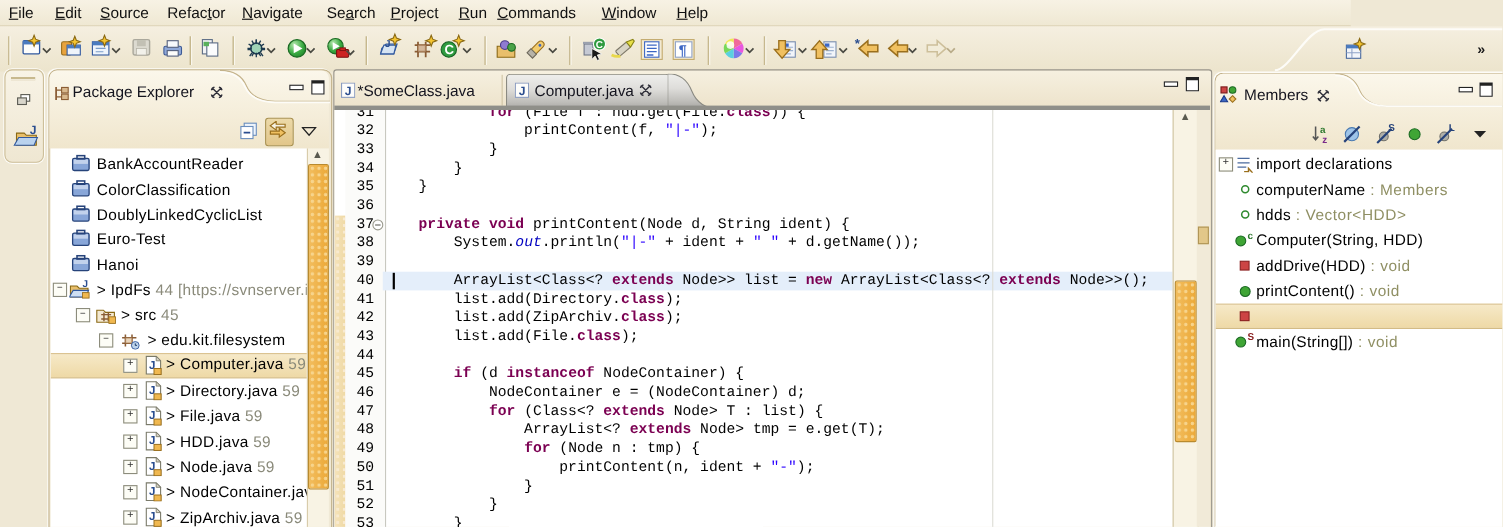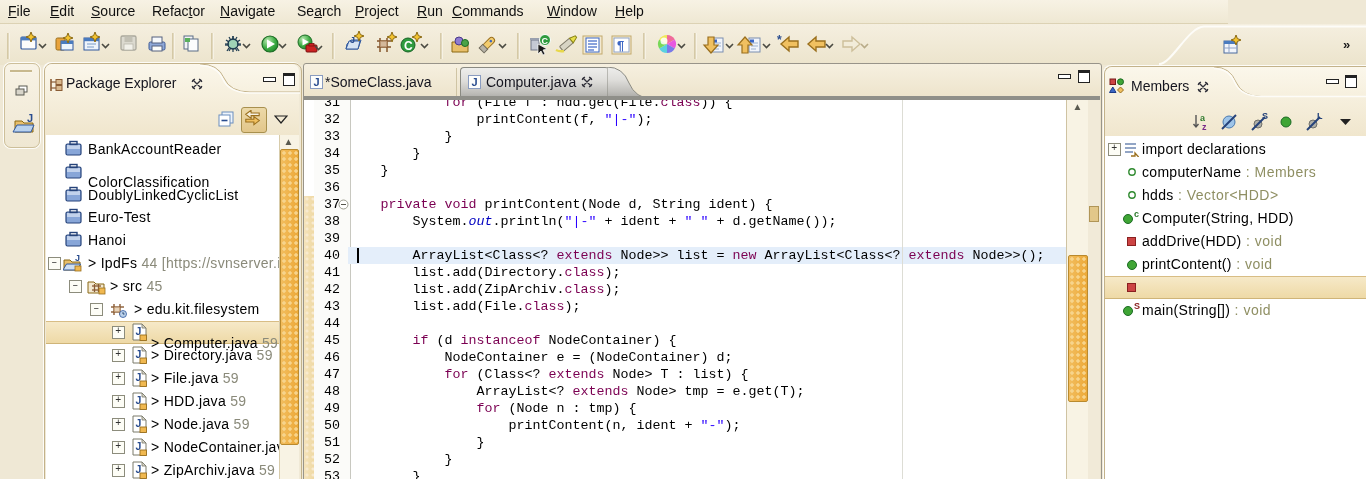--- a/index.html
+++ b/index.html
@@ -10,21 +10,21 @@
 #menubar{position:absolute;left:0;top:0;width:1228px;height:23px;
   background:linear-gradient(#f7f2e4,#efe8d3);border-bottom:1px solid #dcd2b4;}
 #menubar span{position:absolute;top:3px;font-size:14px;color:#101010;}
 
 #toolbar{position:absolute;left:0;top:24px;width:1366px;height:41px;
   background:linear-gradient(#f5efe0,#ece4cc);}
 .white{background:#ffffff}
 .tablabel{font-size:14px;color:#14141e}
 
 pre.code{margin:0;font-family:"Liberation Mono",monospace;font-size:13.33px;line-height:17px;white-space:pre;color:#000}
-.k{color:#7b0052;font-weight:normal}
+.k{color:#7b0052;font-weight:bold}
 .s{color:#2a00ff}
 .st{color:#0000c0;font-style:italic}
 .ln{color:#787878;text-align:right}
 .dotty{background-image:radial-gradient(circle at 3px 3px,#f7d48c 1.5px,transparent 1.8px),linear-gradient(90deg,#f2bd5e,#eca938);background-size:6px 6px,100% 100%;}
 .trow{position:absolute;left:0;height:23px;font-size:14px;letter-spacing:0.3px;color:#000;white-space:nowrap}
 .trow .sfx{color:#8a8a7a}
 .ebox{position:absolute;width:11px;height:11px;background:#fdfdf6;border:1px solid #8c8c7c;line-height:9px;text-align:center;font-size:10px;color:#333;font-family:"Liberation Mono",monospace}
 .mrow{position:absolute;left:0;height:23px;font-size:14px;letter-spacing:0.3px;color:#000;white-space:nowrap}
 .mrow .sfx{color:#8f8f63;letter-spacing:0.5px}
 </style>
@@ -335,21 +335,21 @@
   <div class="trow" style="top:2.5px">
         <svg width="18" height="18" style="position:absolute;left:19px;top:2px">
           <use href="#proj"></use>
         </svg>
         <span style="position:absolute;left:42px;top:3px">BankAccountReader</span>
       </div>
   <div class="trow" style="top:25.5px">
         <svg width="18" height="18" style="position:absolute;left:19px;top:2px">
           <use href="#proj"></use>
         </svg>
-        <span style="position:absolute;left:42px;top:13px">ColorClassification</span>
+        <span style="position:absolute;left:42px;top:3px">ColorClassification</span>
       </div>
   <div class="trow" style="top:48.5px">
         <svg width="18" height="18" style="position:absolute;left:19px;top:2px">
           <use href="#proj"></use>
         </svg>
         <span style="position:absolute;left:42px;top:3px">DoublyLinkedCyclicList</span>
       </div>
   <div class="trow" style="top:71px">
         <svg width="18" height="18" style="position:absolute;left:19px;top:2px">
           <use href="#proj"></use>
@@ -381,21 +381,21 @@
         <svg width="19" height="18" style="position:absolute;left:63px;top:2px">
           <use href="#pkg"></use>
         </svg>
         <span style="position:absolute;left:88px;top:3px">&gt; edu.kit.filesystem</span>
       </div>
   <div class="trow" style="top:186px;width:233px;background:linear-gradient(#f6e9c8,#eed9a6);border-top:1px solid #d8bd85;border-bottom:1px solid #cfb478;height:21px">
         <span class="ebox" style="left:66px;top:4px">+</span>
         <svg width="18" height="18" style="position:absolute;left:85px;top:1px">
           <use href="#jfile"></use>
         </svg>
-        <span style="position:absolute;left:105px;top:13px">&gt; Computer.java <span class="sfx">59</span></span>
+        <span style="position:absolute;left:105px;top:0">&gt; Computer.java <span class="sfx">59</span></span>
       </div>
   <div class="trow" style="top:209px">
         <span class="ebox" style="left:66px;top:5px">+</span>
         <svg width="18" height="18" style="position:absolute;left:85px;top:2px">
           <use href="#jfile"></use>
         </svg>
         <span style="position:absolute;left:105px;top:3px">&gt; Directory.java <span class="sfx">59</span></span>
       </div>
   <div class="trow" style="top:232px">
         <span class="ebox" style="left:66px;top:5px">+</span>

